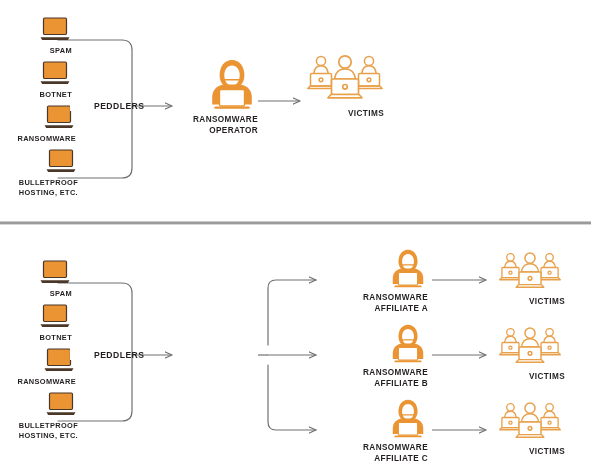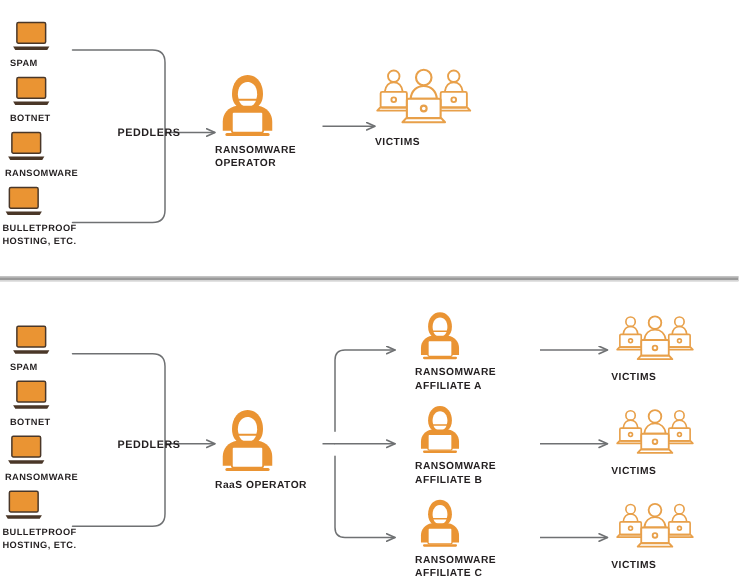--- a/index.html
+++ b/index.html
@@ -30,21 +30,21 @@
     top: 221px;
     width: 591px;
     height: 4px;
     background: #9a9a9a;
     border-top: 1px solid #c9c9c9;
     border-bottom: 1px solid #d6d6d6;
   }
 
   .node {
     position: absolute;
-    text-align: left;
+    text-align: right;
   }
   .node-label {
     font-size: 7.4px;
     font-weight: bold;
     color: #231f20;
     letter-spacing: 0.35px;
     line-height: 10px;
     white-space: pre-line;
     margin-top: 2px;
   }
@@ -259,33 +259,20 @@
         </svg>
       </span>
       <div class="node-label">BULLETPROOF
 HOSTING, ETC.</div>
     </div>
 
     <div class="node" style="left:70px; top:122px; width:60px; background:#fff;">
       <div class="node-label label-peddlers">PEDDLERS</div>
     </div>
 
-    <div class="node" style="left:172px; top:100px; width:86px;">
-      <span class="icon-wrap">
-        <svg width="52" height="54" viewBox="0 0 52 54">
-          <path d="M26,2 C18.6,2 13.6,8.6 13.6,17.2 C13.6,22 15.4,25.8 18.2,27.6 L33.8,27.6 C36.6,25.8 38.4,22 38.4,17.2 C38.4,8.6 33.4,2 26,2 Z" fill="#ea9433"></path>
-          <path d="M26,7.5 C21.5,7.5 18.3,11.6 18.3,17.3 C18.3,18.6 18.5,19.8 18.9,20.9 L33.1,20.9 C33.5,19.8 33.7,18.6 33.7,17.3 C33.7,11.6 30.5,7.5 26,7.5 Z" fill="#ffffff"></path>
-          <path d="M19.2,22.6 L32.8,22.6 C31.6,25.6 29.1,27.6 26,27.6 C22.9,27.6 20.4,25.6 19.2,22.6 Z" fill="#ffffff"></path>
-          <path d="M17.5,26.5 C10.5,27.8 6.2,32.6 6.2,39.2 L6.2,46.5 L45.8,46.5 L45.8,39.2 C45.8,32.6 41.5,27.8 34.5,26.5 Z" fill="#ea9433"></path>
-          <rect x="13.5" y="31.5" width="25" height="16.5" rx="1.4" fill="#ffffff" stroke="#ea9433" stroke-width="1.4"></rect>
-          <path d="M9.5,49.6 L42.5,49.6" stroke="#ea9433" stroke-width="2.4" stroke-linecap="round"></path>
-        </svg>
-      </span>
-      <div class="node-label label-lg">RaaS OPERATOR</div>
-    </div>
 
     <div class="node" style="left:332px; top:22px; width:96px;">
       <span class="icon-wrap">
         <svg width="40" height="42" viewBox="0 0 52 54">
           <path d="M26,2 C18.6,2 13.6,8.6 13.6,17.2 C13.6,22 15.4,25.8 18.2,27.6 L33.8,27.6 C36.6,25.8 38.4,22 38.4,17.2 C38.4,8.6 33.4,2 26,2 Z" fill="#ea9433"></path>
           <path d="M26,7.5 C21.5,7.5 18.3,11.6 18.3,17.3 C18.3,18.6 18.5,19.8 18.9,20.9 L33.1,20.9 C33.5,19.8 33.7,18.6 33.7,17.3 C33.7,11.6 30.5,7.5 26,7.5 Z" fill="#ffffff"></path>
           <path d="M19.2,22.6 L32.8,22.6 C31.6,25.6 29.1,27.6 26,27.6 C22.9,27.6 20.4,25.6 19.2,22.6 Z" fill="#ffffff"></path>
           <path d="M17.5,26.5 C10.5,27.8 6.2,32.6 6.2,39.2 L6.2,46.5 L45.8,46.5 L45.8,39.2 C45.8,32.6 41.5,27.8 34.5,26.5 Z" fill="#ea9433"></path>
           <rect x="13.5" y="31.5" width="25" height="16.5" rx="1.4" fill="#ffffff" stroke="#ea9433" stroke-width="1.4"></rect>
           <path d="M9.5,49.6 L42.5,49.6" stroke="#ea9433" stroke-width="2.4" stroke-linecap="round"></path>

